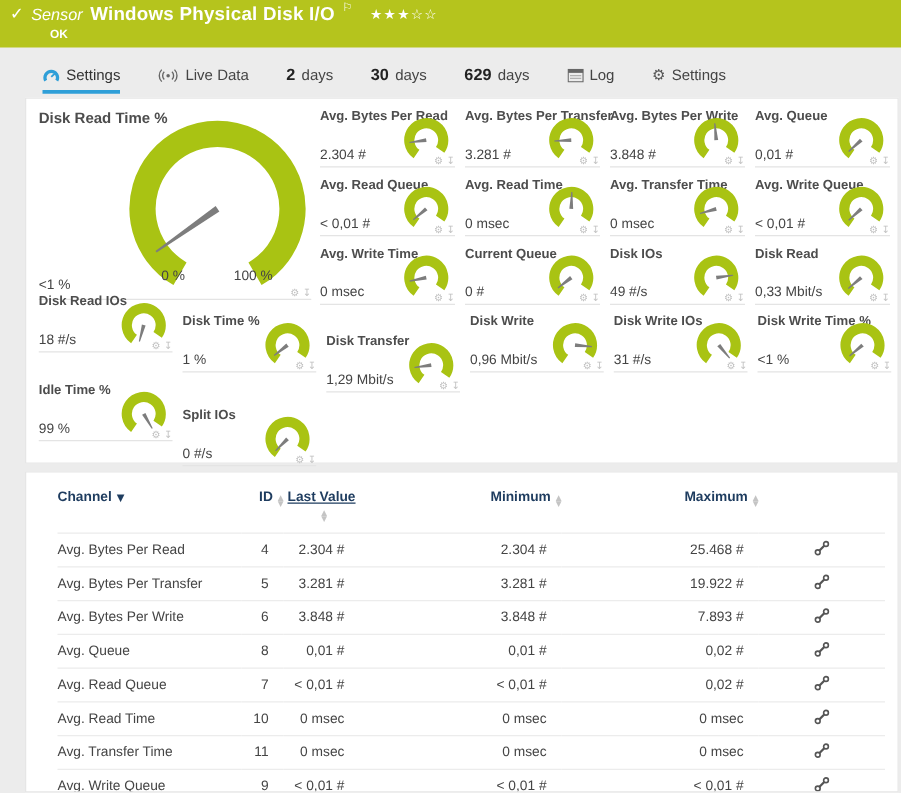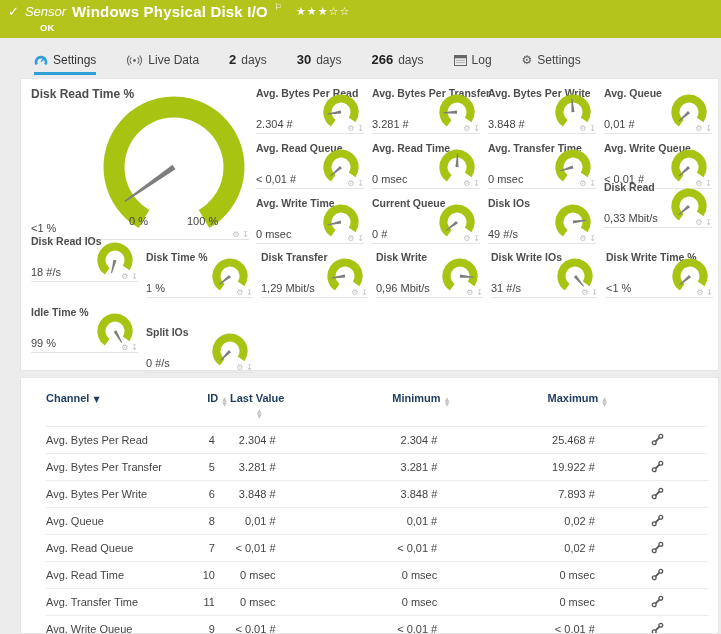--- a/index.html
+++ b/index.html
@@ -43,21 +43,21 @@
   .scale-label{position:absolute;font-size:11px;color:#444;top:128px;}
   #scale-min{left:98px;} #scale-max{left:156px;}
   .main-value{position:absolute;left:0;bottom:5px;font-size:11px;color:#444;}
   
   table{border-collapse:collapse;margin:10px 0 0 25px;font-size:11px;color:#444;table-layout:fixed;width:662px;}
   col.c-channel{width:145px;} col.c-id{width:34px;} col.c-last{width:60px;}
   col.c-min{width:160px;} col.c-max{width:156px;} col.c-tools{width:100px;}
   thead th{color:#1e3c5f;font-weight:bold;text-align:right;vertical-align:top;
            padding:4px 0 8px;font-size:11px;cursor:pointer;}
   th.a-left{text-align:left;} th.a-center{text-align:center;}
-  .lv-wrap{display:inline-block;width:56px;text-align:center;}
+  .lv-wrap{display:inline-block;width:56px;text-align:center;text-decoration:underline;}
   tbody td{padding:7px 12px 7px 0;text-align:right;border-top:1px solid #ececec;white-space:nowrap;}
   tbody td.a-left{text-align:left;padding-left:0;}
   tbody td.a-center{text-align:center;padding:4px 0;}
   .sort{display:inline-flex;flex-direction:column;margin-left:4px;vertical-align:1px;}
   .sort i{font-style:normal;font-size:6px;line-height:5px;color:#c4c4c4;font-family:"DejaVu Sans",sans-serif;}
   .sort-desc{color:#1e3c5f;font-size:8px;margin-left:4px;font-family:"DejaVu Sans",sans-serif;}
   .wrench{cursor:pointer;display:inline-block;}
 </style>
 </head>
 <body>
@@ -101,21 +101,21 @@
     <span class="num">2</span>
     <span class="tab-label">days</span>
   </div>
     <div class="tab">
 
     <span class="num">30</span>
     <span class="tab-label">days</span>
   </div>
     <div class="tab">
 
-    <span class="num">266</span>
+    <span class="num">629</span>
     <span class="tab-label">days</span>
   </div>
     <div class="tab">
     <span class="tab-icon">
         <svg width="13" height="11" viewBox="0 0 13 11">
           <rect x="0.5" y="0.5" width="12" height="10" fill="none" stroke="#666"></rect>
           <rect x="0.5" y="0.5" width="12" height="2.8" fill="#666"></rect>
           <line x1="2" y1="5.4" x2="11" y2="5.4" stroke="#b0b0b0"></line>
           <line x1="2" y1="7.6" x2="11" y2="7.6" stroke="#b0b0b0"></line>
         </svg>
@@ -270,21 +270,21 @@
     <svg class="mini" width="42" height="38" viewBox="0 0 46 42">
       <path class="arc" d="M 14.4 32.3 A 15 15 0 1 1 35.3 28.6"></path>
       <polygon class="needle" points="0,-1.7 15,-0.5 15,0.5 0,1.7" transform="translate(23,20) rotate(-8)"></polygon>
     </svg>
     <div class="gvalue">49 #/s</div>
     <div class="gicons">
       <span>⚙</span>
       <span>↧</span>
     </div>
   </div>
-    <div class="gcell" style="left: 583px; top: 102px; width: 108px; height: 46px;">
+    <div class="gcell" style="left: 583px; top: 118px; width: 108px; height: 46px;">
     <div class="glabel">Disk Read</div>
     <svg class="mini" width="42" height="38" viewBox="0 0 46 42">
       <path class="arc" d="M 14.4 32.3 A 15 15 0 1 1 35.3 28.6"></path>
       <polygon class="needle" points="0,-1.7 15,-0.5 15,0.5 0,1.7" transform="translate(23,20) rotate(-220)"></polygon>
     </svg>
     <div class="gvalue">0,33 Mbit/s</div>
     <div class="gicons">
       <span>⚙</span>
       <span>↧</span>
     </div>
@@ -306,21 +306,21 @@
     <svg class="mini" width="42" height="38" viewBox="0 0 46 42">
       <path class="arc" d="M 14.4 32.3 A 15 15 0 1 1 35.3 28.6"></path>
       <polygon class="needle" points="0,-1.7 15,-0.5 15,0.5 0,1.7" transform="translate(23,20) rotate(-218)"></polygon>
     </svg>
     <div class="gvalue">1 %</div>
     <div class="gicons">
       <span>⚙</span>
       <span>↧</span>
     </div>
   </div>
-    <div class="gcell" style="left: 240px; top: 172px; width: 107px; height: 46px;">
+    <div class="gcell" style="left: 240px; top: 188px; width: 107px; height: 46px;">
     <div class="glabel">Disk Transfer</div>
     <svg class="mini" width="42" height="38" viewBox="0 0 46 42">
       <path class="arc" d="M 14.4 32.3 A 15 15 0 1 1 35.3 28.6"></path>
       <polygon class="needle" points="0,-1.7 15,-0.5 15,0.5 0,1.7" transform="translate(23,20) rotate(-188)"></polygon>
     </svg>
     <div class="gvalue">1,29 Mbit/s</div>
     <div class="gicons">
       <span>⚙</span>
       <span>↧</span>
     </div>

